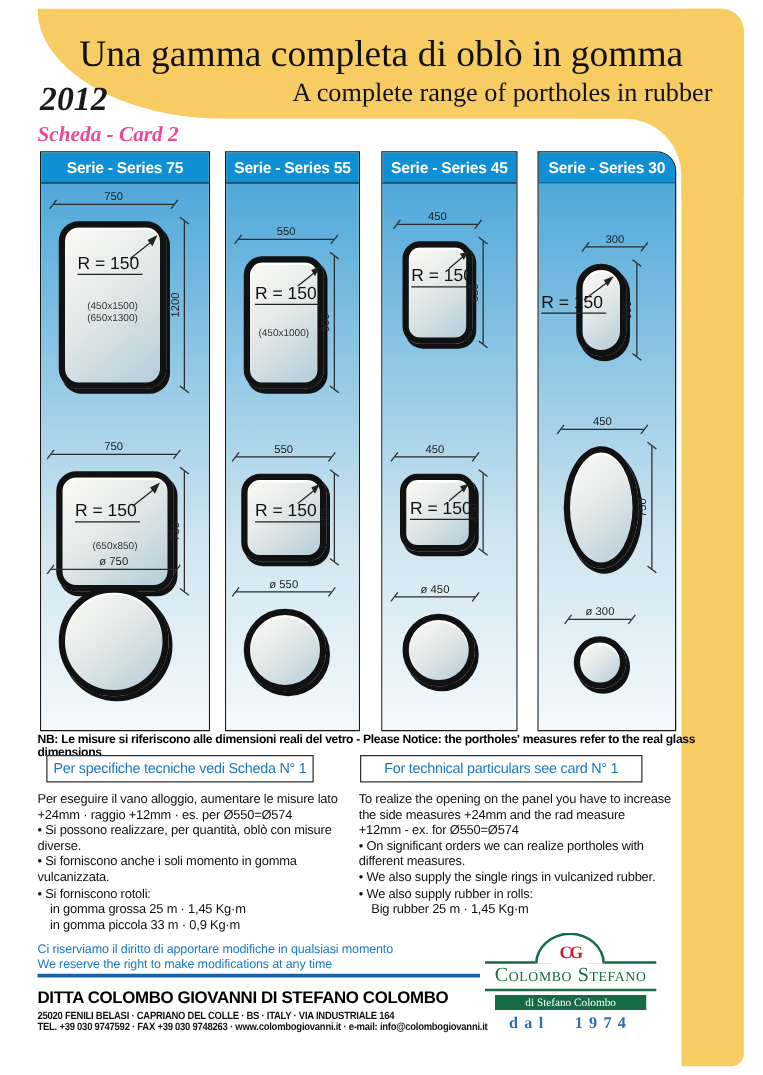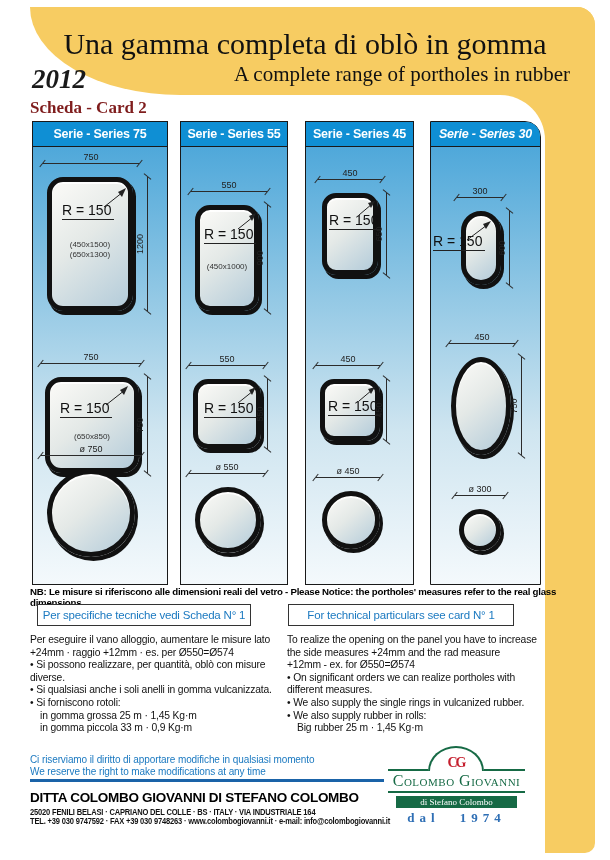--- a/index.html
+++ b/index.html
@@ -15,33 +15,33 @@
               border-radius:0 18px 10px 0;}
   .white-panel{left:0;top:95px;width:545px;height:765px;background:#ffffff;
                border-top-right-radius:45px;}
 
   
   .title{left:40px;right:40px;top:27px;text-align:center;
          font-family:"Liberation Serif",serif;font-size:30px;color:#111;}
   .subtitle{right:40px;top:62px;font-family:"Liberation Serif",serif;font-size:21px;color:#111;}
   .year{left:32px;top:64px;font-family:"Liberation Serif",serif;font-style:italic;
         font-weight:bold;font-size:27px;color:#1a1a1a;}
-  .card{left:30px;top:98px;font-family:"Liberation Serif",serif;
-        font-weight:bold;font-size:17px;color:#7f1d1d;text-align:right;}
+  .card{left:30px;top:98px;font-family:"Liberation Serif",serif;font-style:italic;
+        font-weight:bold;font-size:17px;color:#ec4899;text-align:right;}
 
   
   .col{position:absolute;top:121px;height:464px;border:1.5px solid #191919;
        box-sizing:border-box;display:flex;flex-direction:column;background:#fff;}
   .colhdr{height:24px;background:#0F8FD4;border-bottom:1.5px solid #191919;
           display:flex;align-items:center;justify-content:center;
           color:#fff;font-weight:bold;font-size:12.5px;letter-spacing:-0.2px;flex:0 0 auto;}
   .colpanel{flex:1;position:relative;
             background:linear-gradient(180deg,#4FA8DA 0%,#8EC6E4 32%,#CFE5F0 65%,#F4F9FC 100%);}
   .r-tr{border-top-right-radius:16px;}
-  .hdr-tr{border-top-right-radius:14px;font-style:italic;}
+  .hdr-tr{border-top-right-radius:14px;}
 
   
   .glass{position:absolute;border:5px solid #111;box-sizing:border-box;
          background:linear-gradient(140deg,#f8f8f5 6%,#e4e9e7 45%,#b4ccda 100%);
          box-shadow:2.5px 3.5px 0 0.5px #111, inset 0 2px 0 rgba(255,255,255,0.9);}
 
   
   .dim-h{position:absolute;height:0;border-top:1px solid #2b2b2b;}
   .dim-h::before,.dim-h::after{content:"";position:absolute;top:-5px;width:1px;height:9px;
         background:#2b2b2b;transform:rotate(38deg);}
@@ -237,21 +237,21 @@
       </div>
     <div class="glass" style="left:16px;top:344px;width:58px;height:58px;border-radius:50%;"></div>
   </div>
 </div>
 
 <div class="col r-tr" style="left:430px;width:111px;">
   <div class="colhdr hdr-tr">
     <span>Serie - Series 30</span>
   </div>
   <div class="colpanel">
-    <div class="dim-h" style="left:26px;top:50px;width:46px;">
+    <div class="dim-h" style="left:38px;top:50px;width:46px;">
       <span class="dlabel">300</span>
       </div>
     <div class="glass" style="left:30px;top:64px;width:40px;height:74px;border-radius:20px;"></div>
     <span class="rtext" style="left:2px;top:86px;">R = 150</span>
     <svg class="rarrow" style="left:36px;top:72px;" width="26" height="22" viewBox="0 0 26 22">
       <line x1="0" y1="21" x2="20" y2="6"></line>
         <polygon points="24,2 16,5 19,10"></polygon>
       </svg>
     <div class="dim-v" style="left:78px;top:64px;height:74px;">
       <span class="vlabel">600</span>
@@ -279,21 +279,21 @@
   </div>
 <div class="tbox" style="left:288px;width:226px;">
   <span>For technical particulars see card N° 1</span>
   </div>
 
 <div class="bodycol" style="left:30px;width:256px;">
   <div>Per eseguire il vano alloggio, aumentare le misure lato</div>
   <div>+24mm · raggio +12mm · es. per Ø550=Ø574</div>
   <div>• Si possono realizzare, per quantità, oblò con misure</div>
   <div>diverse.</div>
-  <div>• Si qualsiasi anche i soli anelli in gomma vulcanizzata.</div>
+  <div>• Si forniscono anche i soli momento in gomma vulcanizzata.</div>
   <div>• Si forniscono rotoli:</div>
   <div class="indent">in gomma grossa 25 m · 1,45 Kg·m</div>
   <div class="indent">in gomma piccola 33 m · 0,9 Kg·m</div>
 </div>
 <div class="bodycol" style="left:287px;width:252px;">
   <div>To realize the opening on the panel you have to increase</div>
   <div>the side measures +24mm and the rad measure</div>
   <div>+12mm - ex. for Ø550=Ø574</div>
   <div>• On significant orders we can realize portholes with</div>
   <div>different measures.</div>
@@ -311,19 +311,19 @@
 <div class="abs company-name">DITTA COLOMBO GIOVANNI DI STEFANO COLOMBO</div>
 <div class="company-small" style="top:807px;">25020 FENILI BELASI · CAPRIANO DEL COLLE · BS · ITALY · VIA INDUSTRIALE 164</div>
 <div class="company-small" style="top:816px;">TEL. +39 030 9747592 · FAX +39 030 9748263 · www.colombogiovanni.it · e-mail: info@colombogiovanni.it</div>
 
 <div class="abs logo">
   <div class="logo-line" style="left:0;width:40px;"></div>
   <div class="logo-line" style="right:0;width:41px;"></div>
   <div class="logo-arch">
     <span class="logo-cg">CG</span>
   </div>
-  <div class="logo-name">Colombo Giovanni</div>
+  <div class="logo-name">Colombo Stefano</div>
   <div class="logo-underline"></div>
   <div class="logo-bar">
     <span>di Stefano Colombo</span>
   </div>
   <div class="logo-since">dal 1974</div>
 </div>
 
 </body></html>

